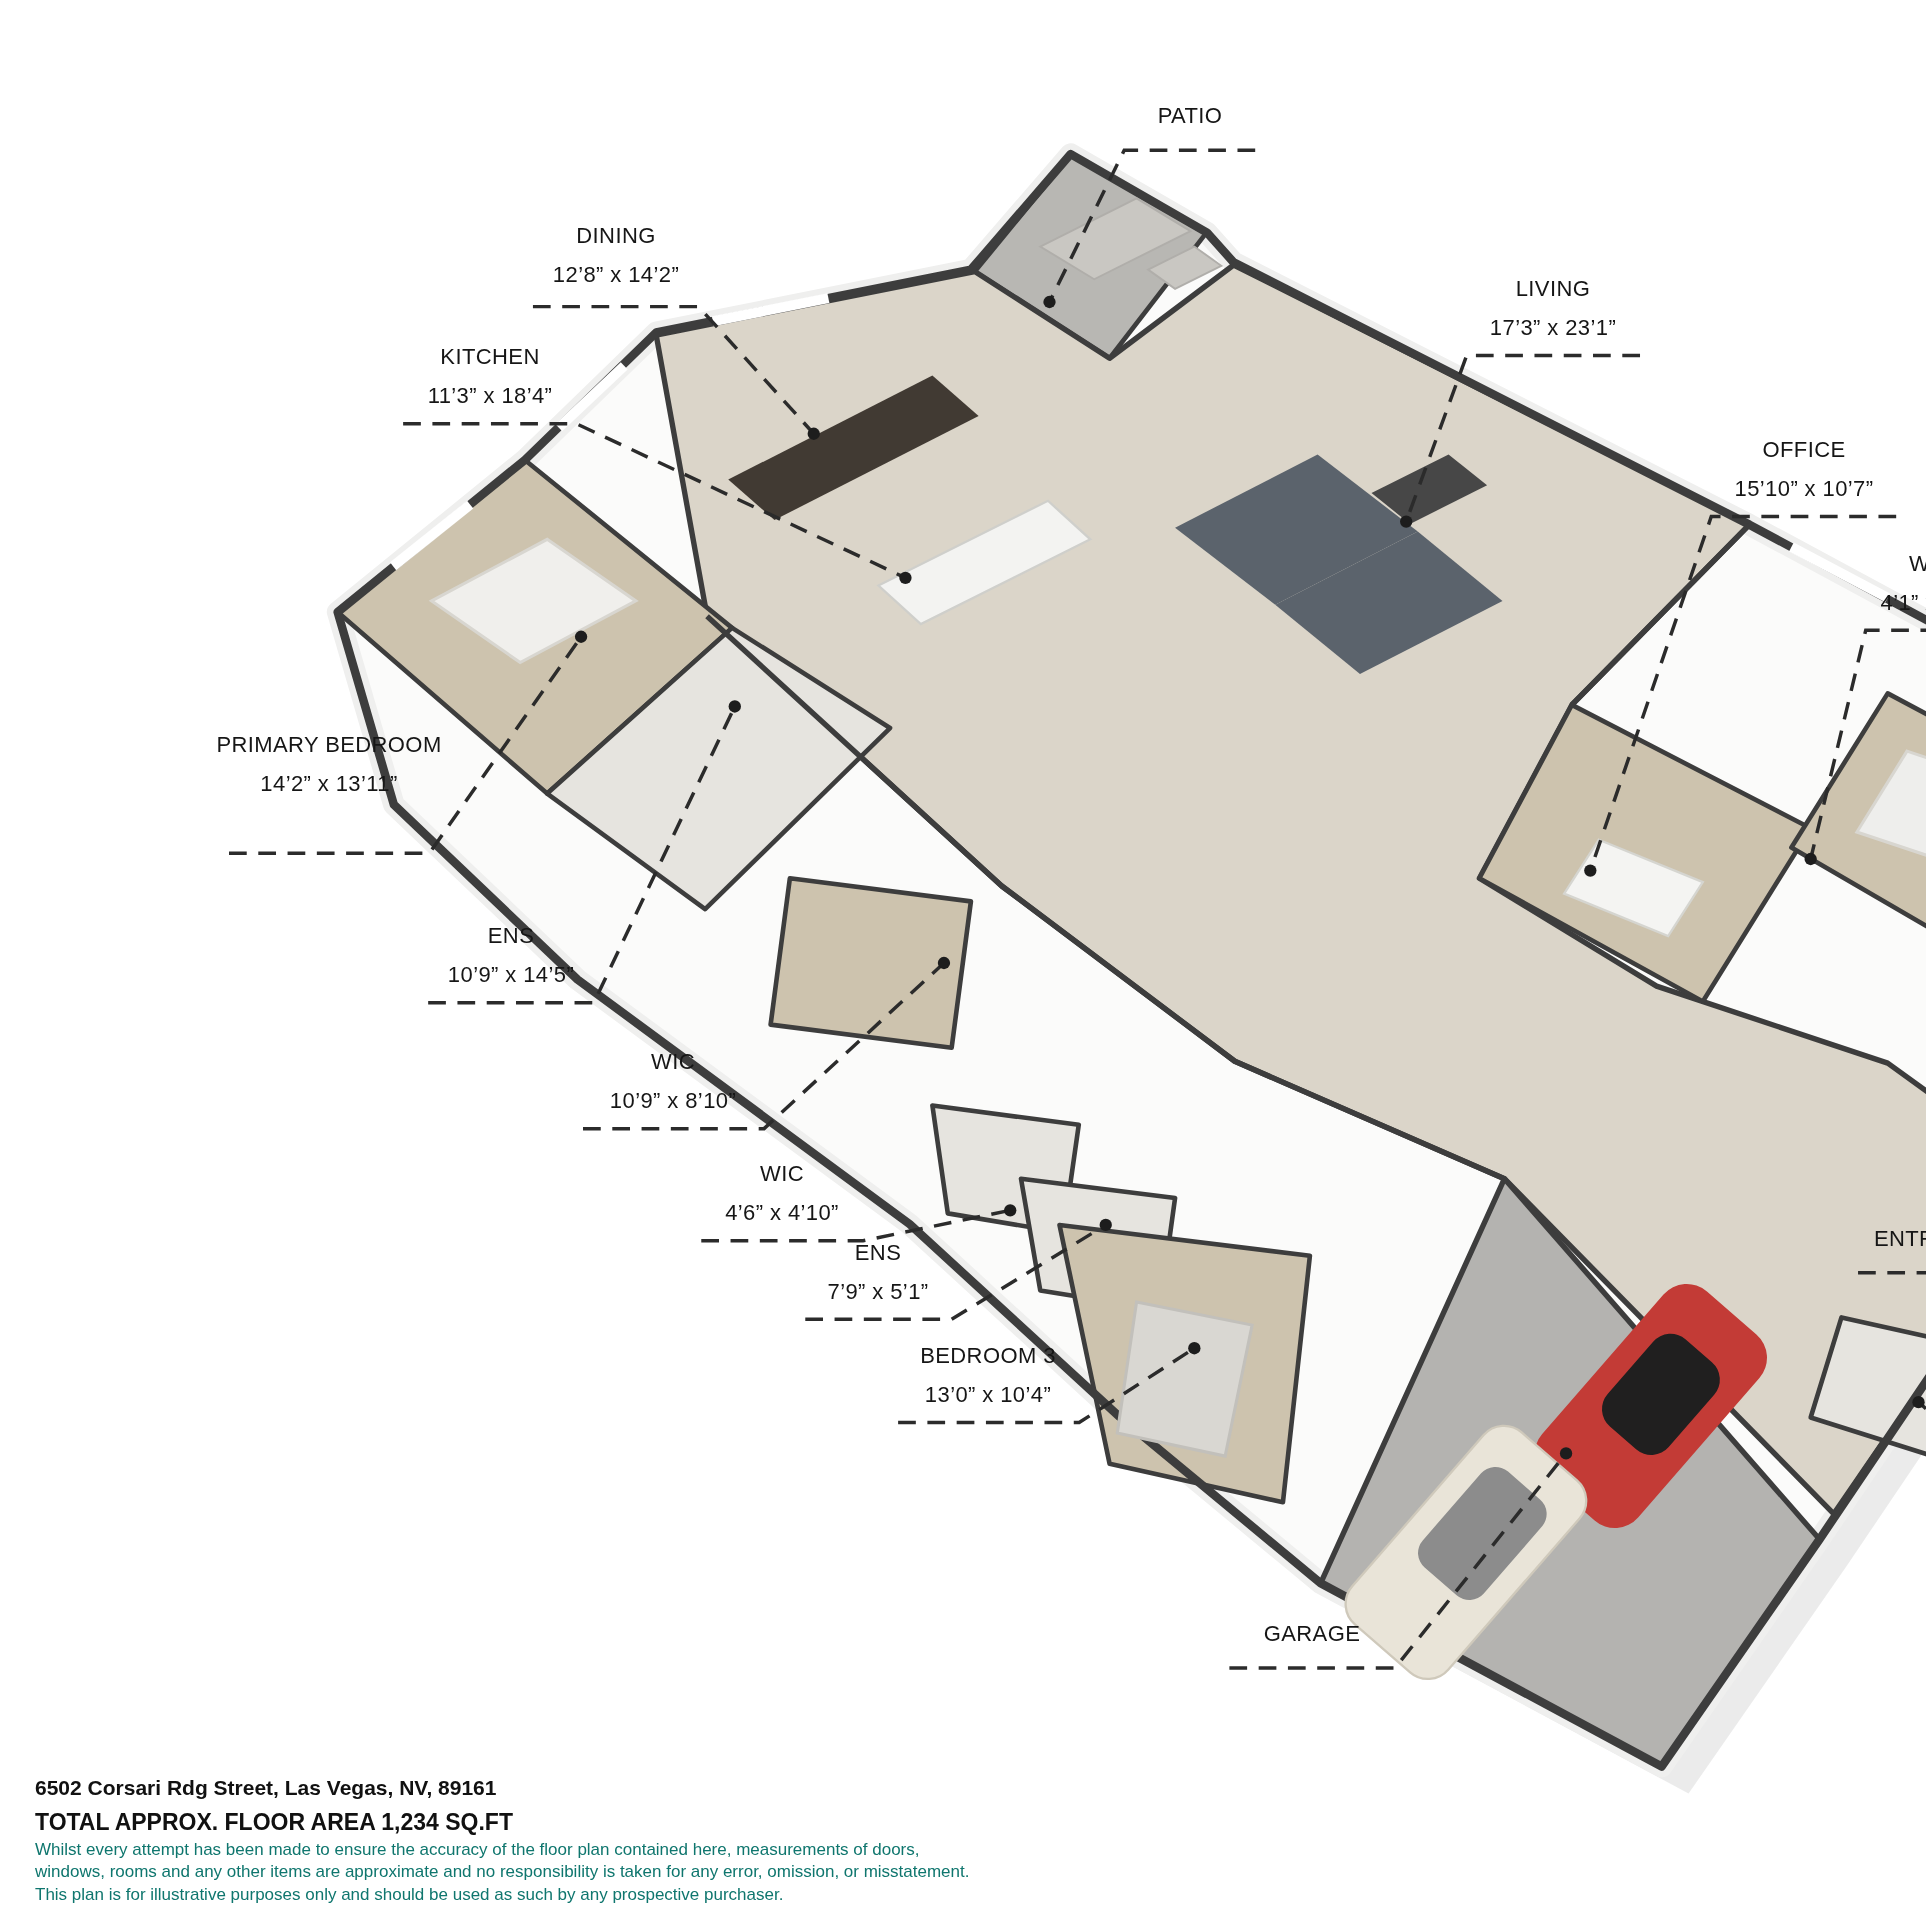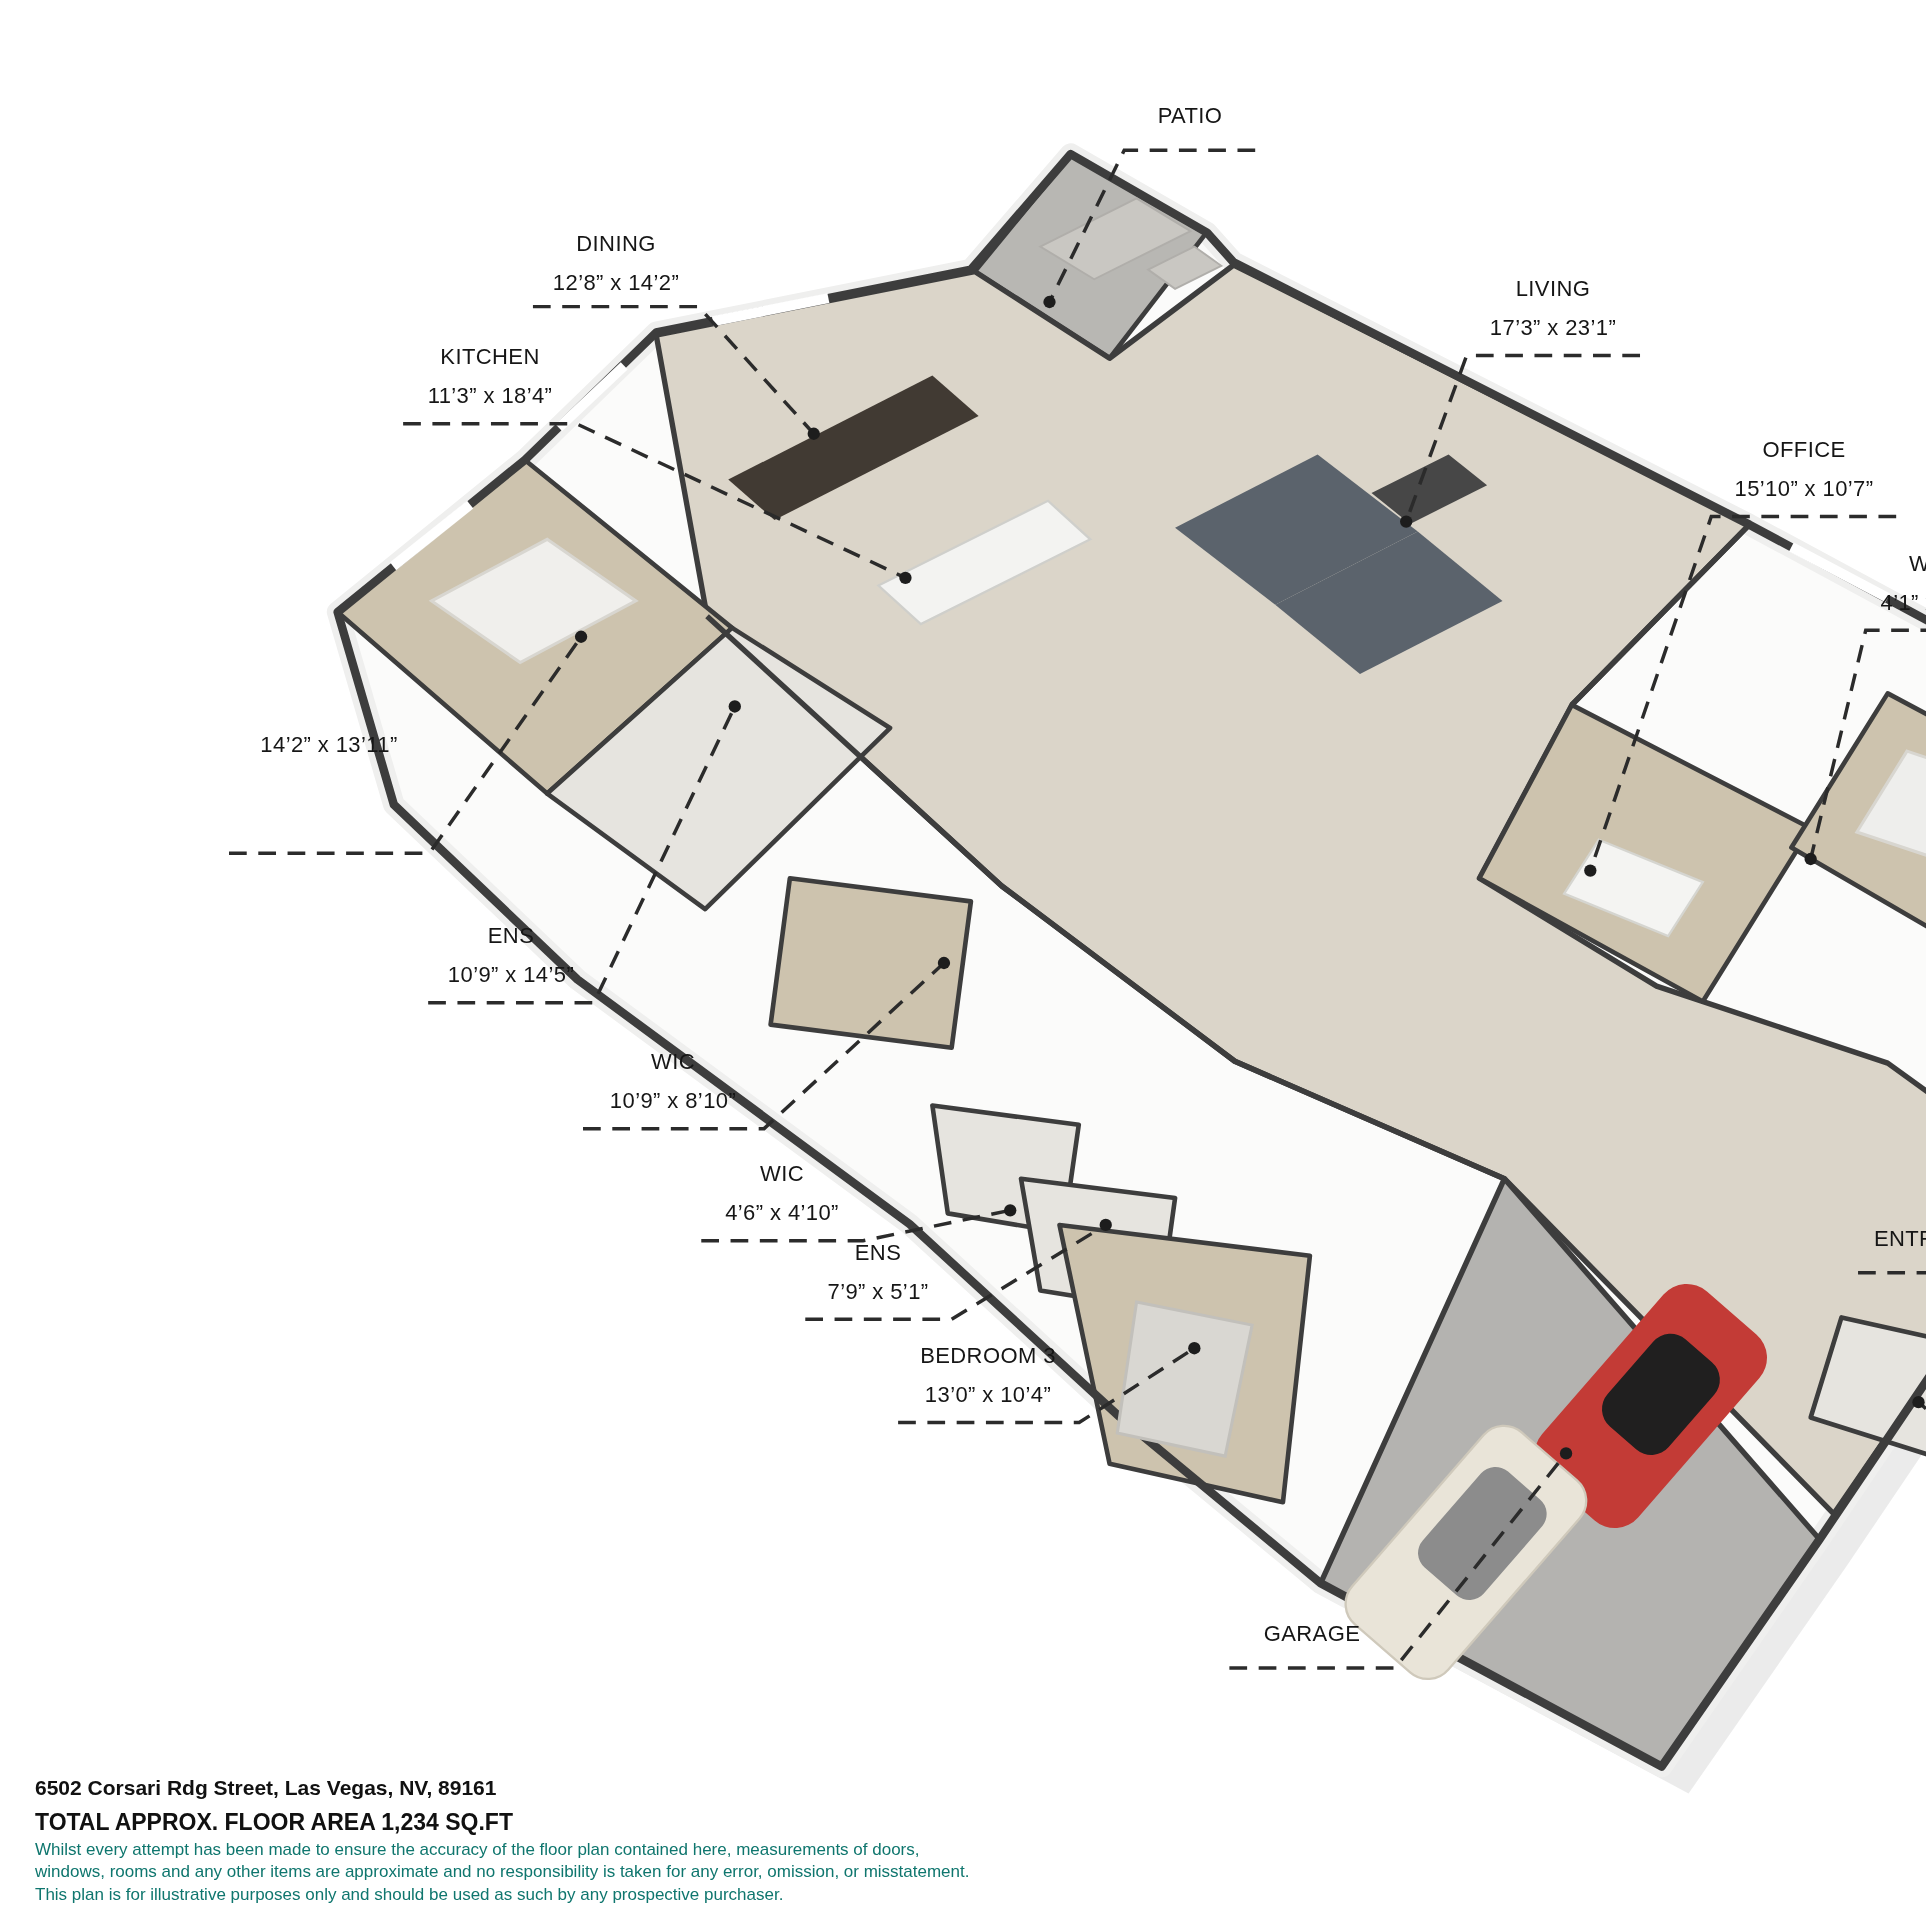--- a/index.html
+++ b/index.html
@@ -126,21 +126,21 @@
     <line x1="6936" y1="46" x2="6648" y2="318"></line>
     <circle cx="6794" cy="182" r="66"></circle>
     <polygon points="6630,322 6722,178 6794,240" fill="#111111" stroke="none"></polygon>
   </g>
 </svg>
 
 <div class="room-label" style="left:1190px;top:96px;">
   <span class="rl-name">PATIO</span>
   <span class="rl-dims"></span>
 </div>
-<div class="room-label" style="left:616px;top:224px;">
+<div class="room-label" style="left:616px;top:216px;">
   <span class="rl-name">DINING</span>
   <span class="rl-dims">12’8” x 14’2”</span>
 </div>
 <div class="room-label" style="left:490px;top:337px;">
   <span class="rl-name">KITCHEN</span>
   <span class="rl-dims">11’3” x 18’4”</span>
 </div>
 <div class="room-label" style="left:1553px;top:269px;">
   <span class="rl-name">LIVING</span>
   <span class="rl-dims">17’3” x 23’1”</span>
@@ -148,20 +148,21 @@
 <div class="room-label" style="left:1804px;top:430px;">
   <span class="rl-name">OFFICE</span>
   <span class="rl-dims">15’10” x 10’7”</span>
 </div>
 <div class="room-label" style="left:1931px;top:544px;">
   <span class="rl-name">WIC</span>
   <span class="rl-dims">4’1” x 5’8”</span>
 </div>
 
 <div class="room-label wrap" style="left:329px;top:725px;">
+  <span class="rl-name">PRIMARY BEDROOM</span>
   <span class="rl-dims">14’2” x 13’11”</span>
 </div>
 <div class="room-label" style="left:511px;top:916px;">
   <span class="rl-name">ENS</span>
   <span class="rl-dims">10’9” x 14’5”</span>
 </div>
 <div class="room-label" style="left:673px;top:1042px;">
   <span class="rl-name">WIC</span>
   <span class="rl-dims">10’9” x 8’10”</span>
 </div>

